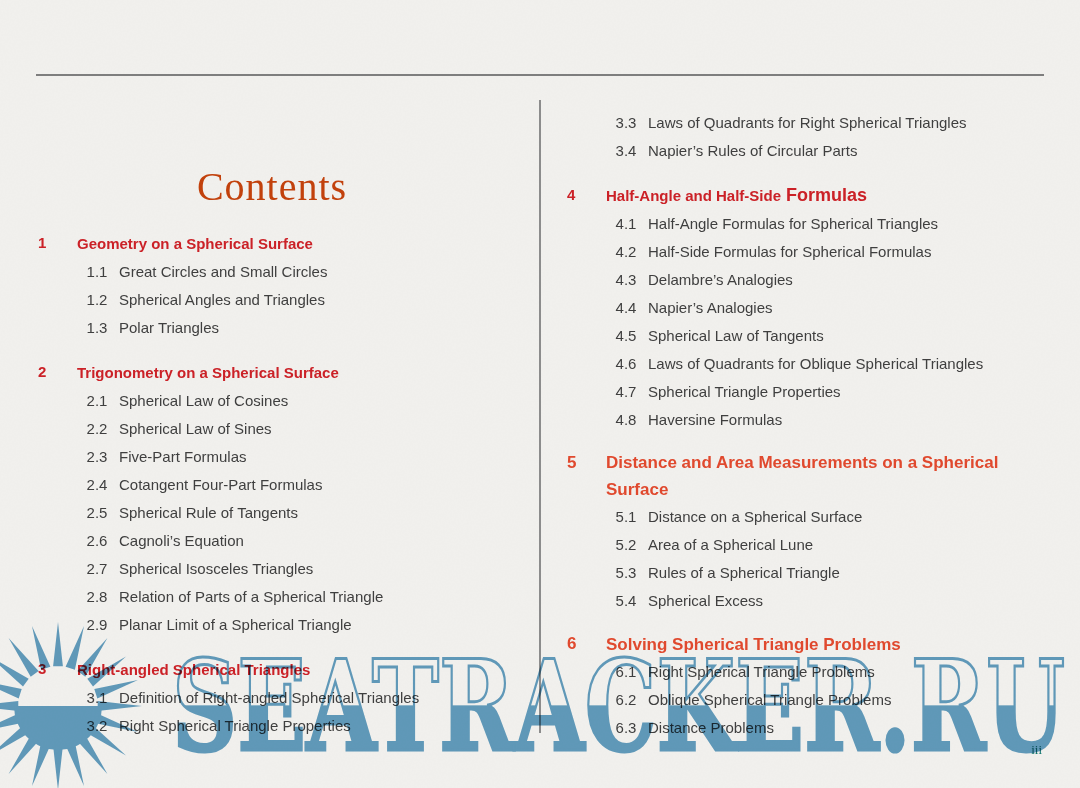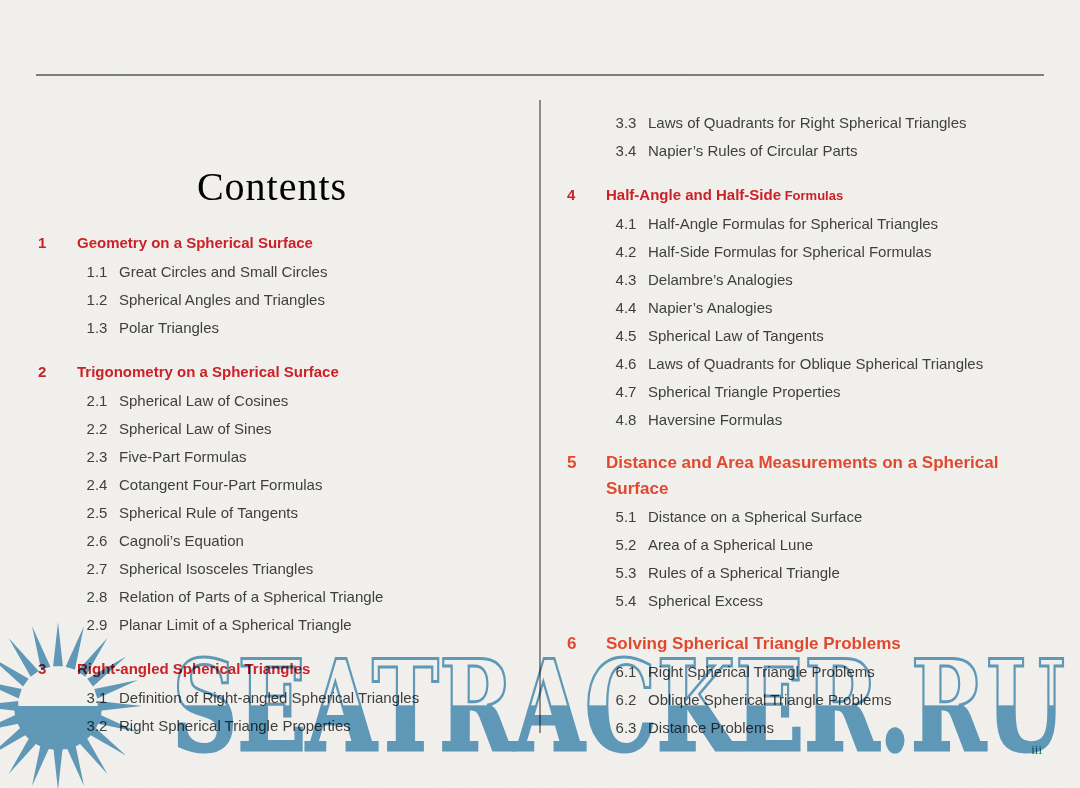--- a/index.html
+++ b/index.html
@@ -7,32 +7,32 @@
     width:1080px;height:788px;position:relative;overflow:hidden;
     background:var(--paper,#f2f1ee);
     font-family:"Liberation Sans",sans-serif;
   }
   .texture{position:absolute;left:0;top:0;z-index:0;pointer-events:none;}
   .rule{position:absolute;left:36px;top:74px;width:1008px;height:2px;background:var(--rule,#7e7e7e);z-index:1;}
   .divider{position:absolute;left:539px;top:100px;width:2px;height:633px;background:#8c8c8c;z-index:1;}
   .contents-title{
     position:absolute;left:36px;top:136px;width:472px;text-align:center;
     font-family:"Liberation Serif",serif;font-size:40px;font-weight:400;
-    color:#000000;letter-spacing:1px;z-index:2;
+    color:#c2410c;letter-spacing:1px;z-index:2;
   }
   .col{position:absolute;z-index:2;color:var(--body,#3f3f3f);font-size:15px;}
   .col-left{left:38px;top:229px;width:475px;}
   .col-right{left:567px;top:109px;width:482px;}
   .chapter{margin-top:16px;}
   .chapter:first-child{margin-top:0;}
   .chapter.no-head{margin-top:0;}
   .ch-row{display:flex;line-height:28px;font-weight:bold;}
   .ch-num{width:39px;flex:none;}
   .ch-title{flex:1;}
-  .ch-title .t2{font-size:13px;}
+  .ch-title .t2{font-size:18px;}
   .tone-red .ch-row{color:var(--red,#cb2127);}
   .tone-orange .ch-row{color:var(--orange,#e0492e);}
   .size-large .ch-row{font-size:17px;line-height:26px;}
   .sec-row{display:flex;line-height:28px;}
   .sec-num{margin-left:37px;width:44px;flex:none;text-align:center;}
   .sec-title{flex:1;}
   .page-number{
     position:absolute;right:38px;top:742px;z-index:2;
     font-family:"Liberation Serif",serif;font-size:13px;color:#0f766e;
   }

